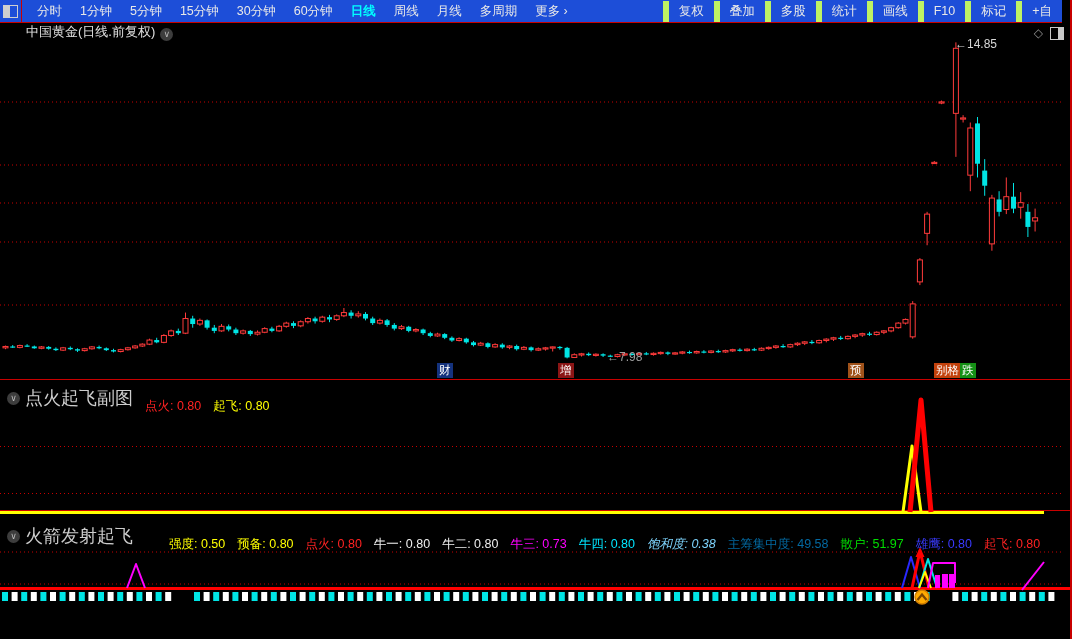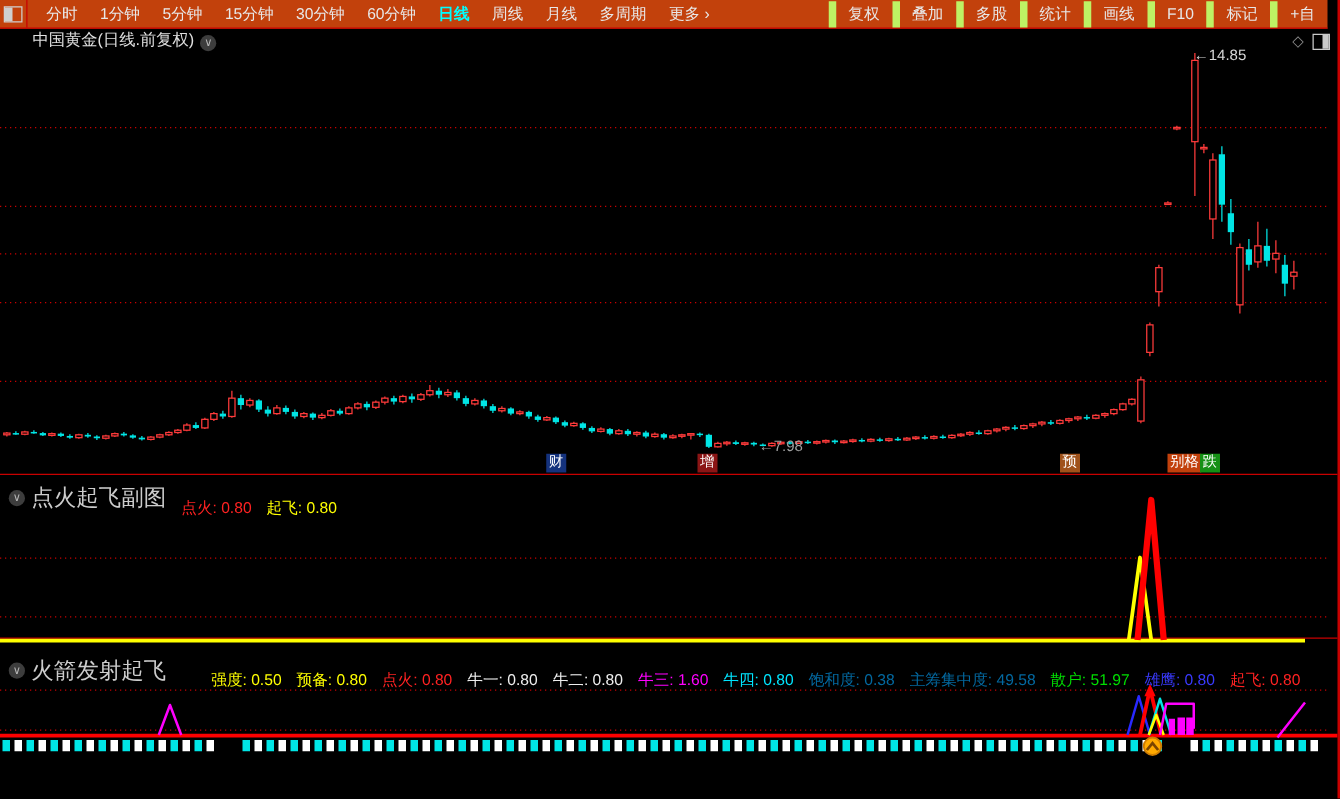--- a/index.html
+++ b/index.html
@@ -1,20 +1,20 @@
 <!DOCTYPE html>
 <html><head>
 <meta charset="utf-8">
 <style>
   html,body{margin:0;padding:0;background:#000;}
   .screen{position:relative;width:1072px;height:639px;background:#000;overflow:hidden;
           font-family:"Liberation Sans","DejaVu Sans",sans-serif;}
   svg#plot{position:absolute;left:0;top:0;z-index:1;}
   
-  .topbar{position:absolute;left:0;top:0;width:1062px;height:22px;background:#c2410c;
+  .topbar{position:absolute;left:0;top:0;width:1062px;height:22px;background:#1d4ed8;
           border-bottom:1px solid #c80000;display:flex;align-items:center;z-index:3;}
   .tbicon{width:21px;height:22px;display:flex;align-items:center;justify-content:center;
           border-right:1px solid #c80000;}
   .tbicon .box{width:13px;height:11px;border:1px solid #cfcfcf;position:relative;}
   .tbicon .box .half{position:absolute;left:0;top:0;width:6px;height:11px;background:#cfcfcf;}
   .lmenu{display:flex;align-items:center;margin-left:6px;}
   .mi{color:#e8e8e8;font-size:12.5px;padding:0 9px;line-height:22px;white-space:nowrap;cursor:default;}
   .mi.sel{color:#00ffff;font-weight:bold;}
   .rmenu{display:flex;align-items:center;margin-left:auto;}
   .ri{color:#e8e8e8;font-size:12.5px;padding:0 10px;line-height:21px;border-left:6px solid #bef264;white-space:nowrap;}
@@ -532,23 +532,23 @@
 
   <div class="phead" style="top:519px;">
     <span class="circ">∨</span>
     <span class="pname">火箭发射起飞</span>
     <span class="vals" id="p3-vals" style="margin-left:24px;">
         <span class="val" style="color: rgb(255, 255, 0);">强度: 0.50</span>
         <span class="val" style="color: rgb(255, 255, 0);">预备: 0.80</span>
         <span class="val" style="color: rgb(255, 34, 34);">点火: 0.80</span>
         <span class="val" style="color: rgb(238, 238, 238);">牛一: 0.80</span>
         <span class="val" style="color: rgb(238, 238, 238);">牛二: 0.80</span>
-        <span class="val" style="color: rgb(255, 0, 255);">牛三: 1.60</span>
+        <span class="val" style="color: rgb(255, 0, 255);">牛三: 0.73</span>
         <span class="val" style="color: rgb(0, 229, 255);">牛四: 0.80</span>
-        <span class="val" style="color: #0369a1;">饱和度: 0.38</span>
+        <span class="val" style="color: #7dd3fc; font-style: italic;">饱和度: 0.38</span>
         <span class="val" style="color: #0369a1;">主筹集中度: 49.58</span>
         <span class="val" style="color: rgb(0, 221, 0);">散户: 51.97</span>
         <span class="val" style="color: rgb(58, 58, 255);">雄鹰: 0.80</span>
         <span class="val" style="color: rgb(255, 34, 34);">起飞: 0.80</span>
       </span>
   </div>
 
   <div class="rborder"></div>
 </div>
 

